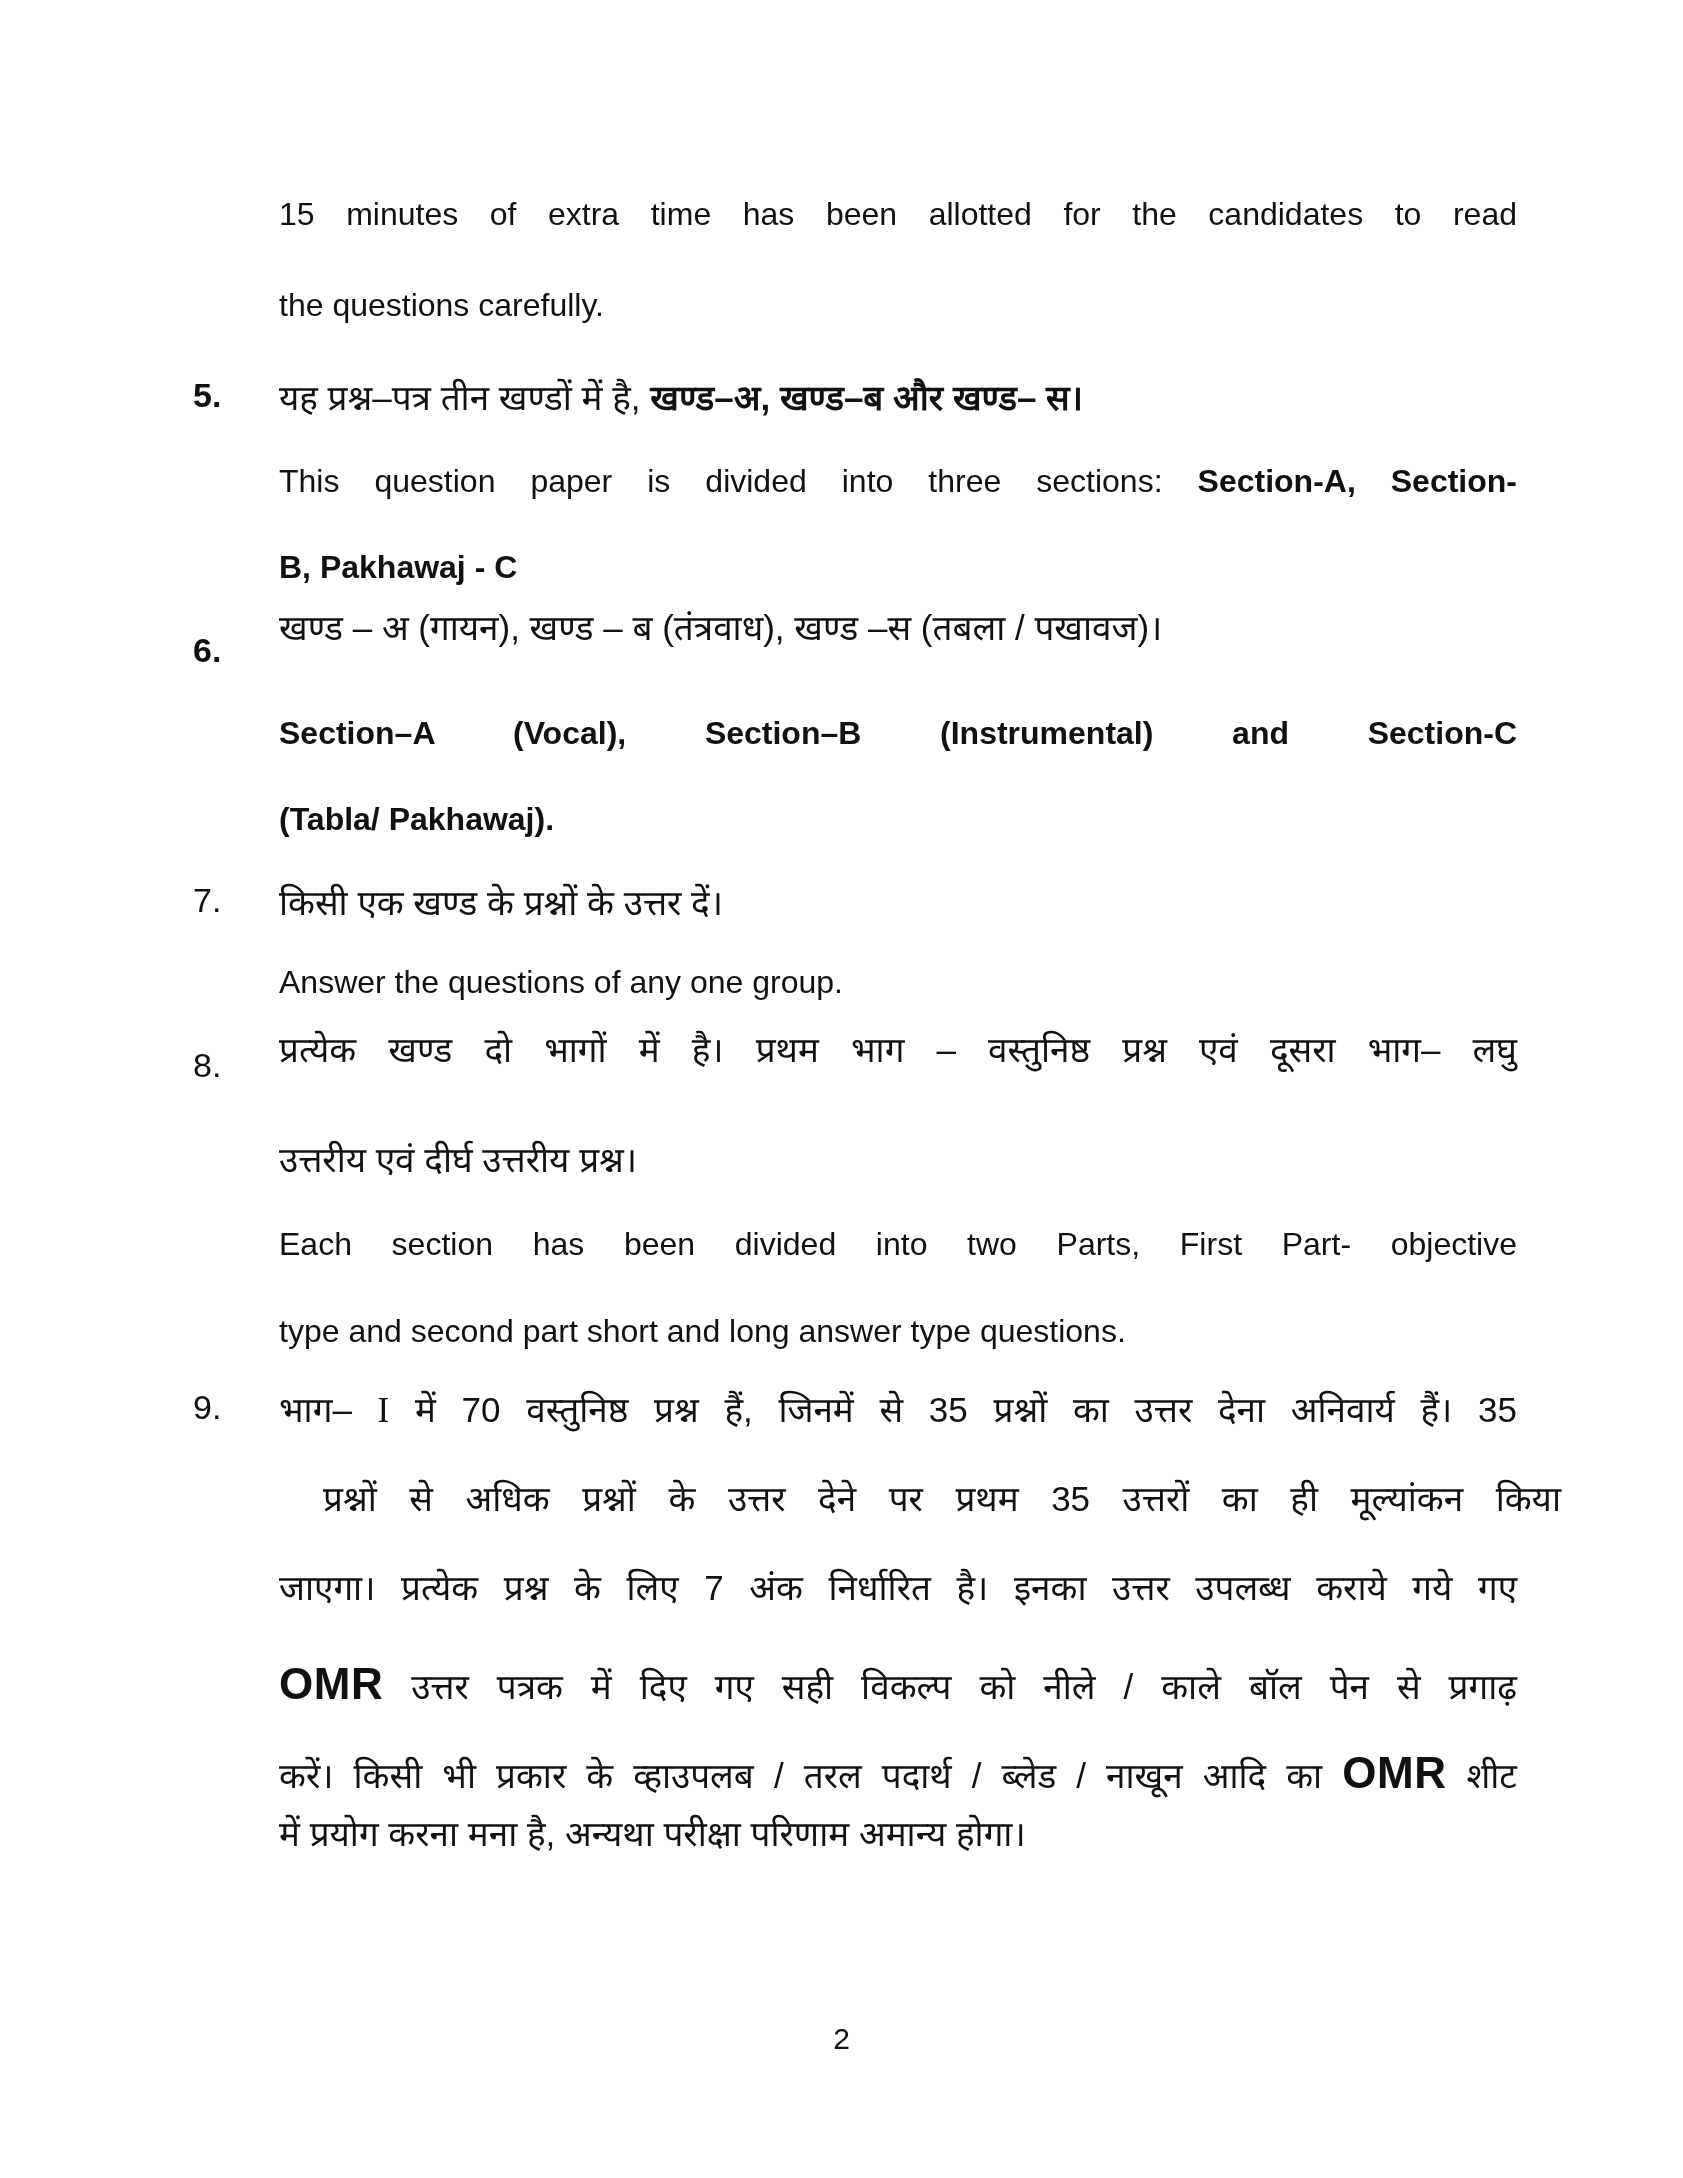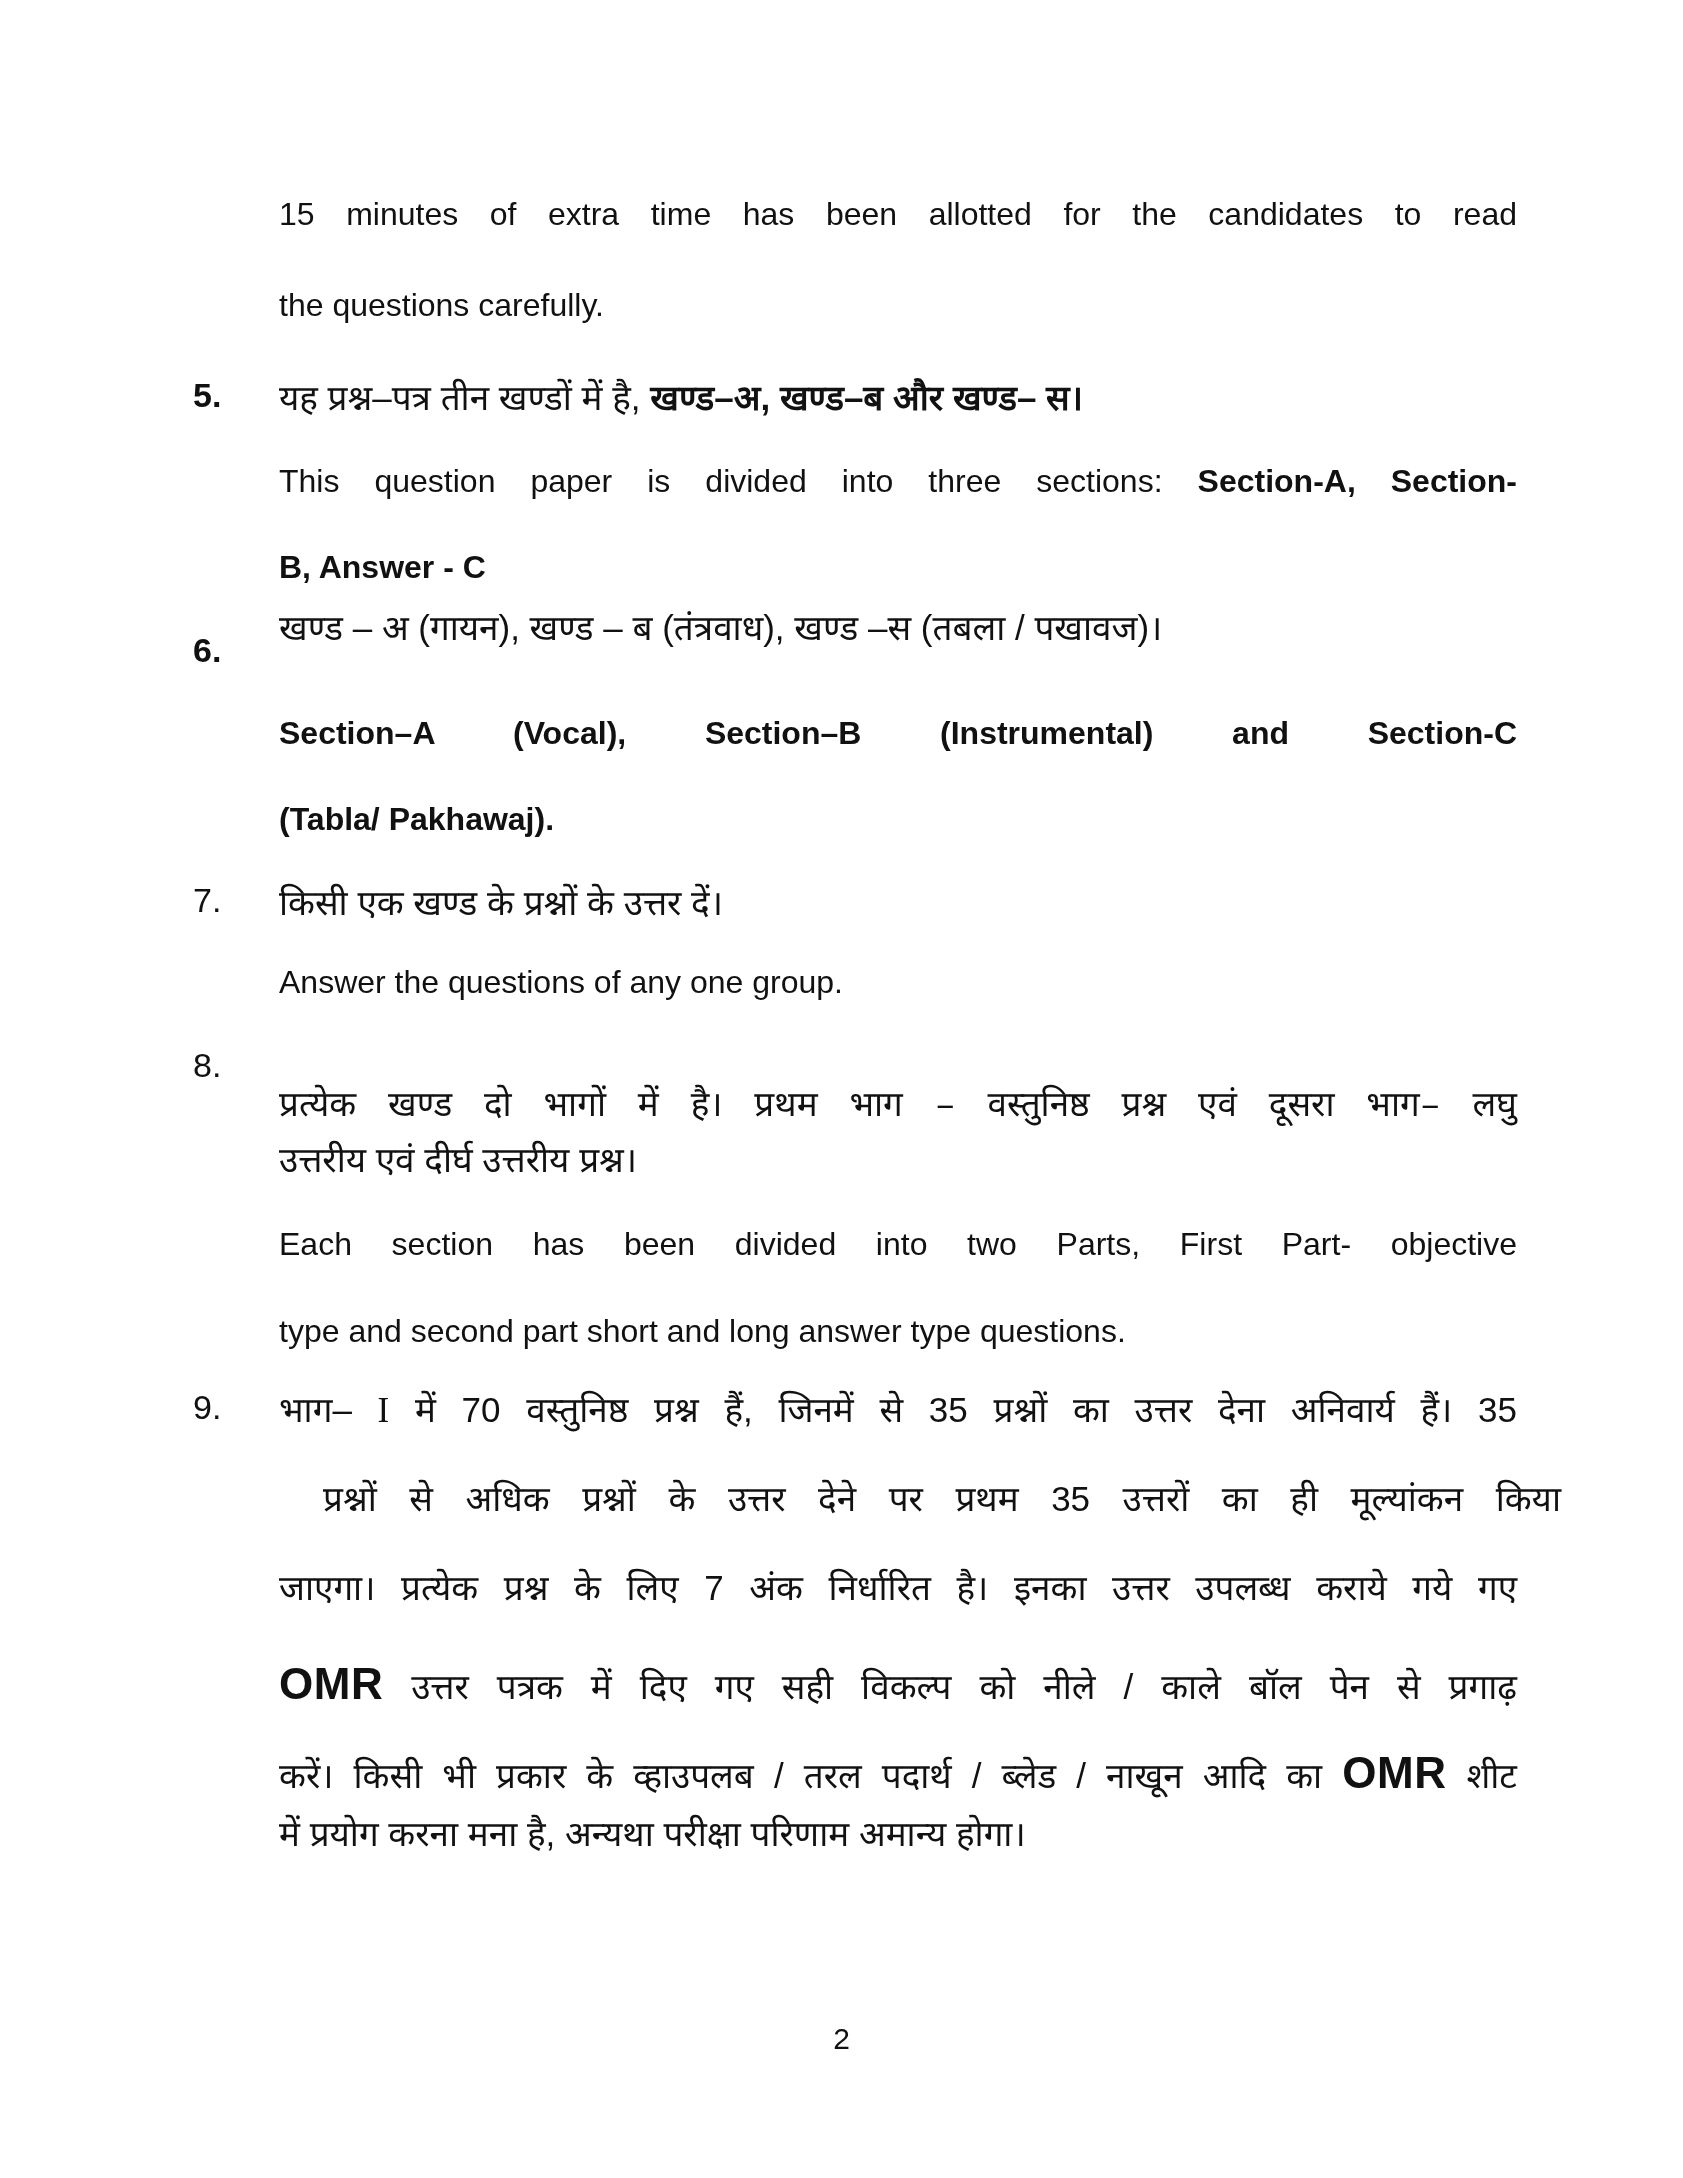--- a/index.html
+++ b/index.html
@@ -54,33 +54,33 @@
 <div class="ln just" style="top:190px;">15 minutes of extra time has been allotted for the candidates to read</div>
 <div class="ln" style="top:281px;">the questions carefully.</div>
 
 <div class="num num-b" style="top:372px;">5.</div>
 <div class="ln hin" style="top:372px;">
   <span>यह प्रश्न–पत्र तीन खण्डों में है, </span><span class="b">खण्ड–अ, खण्ड–ब और खण्ड– स।</span>
 </div>
 <div class="ln just" style="top:457px;">
   <span>This question paper is divided into three sections: </span><span class="b">Section-A, Section-</span>
 </div>
-<div class="ln b" style="top:543px;">B, Answer - C</div>
+<div class="ln b" style="top:543px;">B, Pakhawaj - C</div>
 
 <div class="num num-b" style="top:627px;">6.</div>
 <div class="ln hin" style="top:602px;">खण्ड – अ (गायन), खण्ड – ब (तंत्रवाध), खण्ड –स (तबला / पखावज)।</div>
 <div class="ln b just" style="top:709px;">Section–A (Vocal), Section–B (Instrumental) and Section-C</div>
 <div class="ln b" style="top:795px;">(Tabla/ Pakhawaj).</div>
 
 <div class="num" style="top:877px;">7.</div>
 <div class="ln hin" style="top:877px;">किसी एक खण्ड के प्रश्नों के उत्तर दें।</div>
 <div class="ln" style="top:958px;">Answer the questions of any one group.</div>
 
 <div class="num" style="top:1042px;">8.</div>
-<div class="ln hin just" style="top:1081px;font-family:Liberation Mono, monospace;">प्रत्येक खण्ड दो भागों में है। प्रथम भाग – वस्तुनिष्ठ प्रश्न एवं दूसरा भाग– लघु</div>
+<div class="ln hin just" style="top:1024px;">प्रत्येक खण्ड दो भागों में है। प्रथम भाग – वस्तुनिष्ठ प्रश्न एवं दूसरा भाग– लघु</div>
 <div class="ln hin" style="top:1134px;">उत्तरीय एवं दीर्घ उत्तरीय प्रश्न।</div>
 <div class="ln just" style="top:1220px;">Each section has been divided into two Parts, First Part- objective</div>
 <div class="ln" style="top:1307px;">type and second part short and long answer type questions.</div>
 
 <div class="num" style="top:1384px;">9.</div>
 <div class="ln hin just" style="top:1384px;">
   <span>भाग– </span><span class="roman">I</span><span> में 70 वस्तुनिष्ठ प्रश्न हैं, जिनमें से 35 प्रश्नों का उत्तर देना अनिवार्य हैं। 35</span>
 </div>
 <div class="ln hin just" style="top:1473px;margin-left:44px;">प्रश्नों से अधिक प्रश्नों के उत्तर देने पर प्रथम 35 उत्तरों का ही मूल्यांकन किया</div>
 <div class="ln hin just" style="top:1562px;">जाएगा। प्रत्येक प्रश्न के लिए 7 अंक निर्धारित है। इनका उत्तर उपलब्ध कराये गये गए</div>

